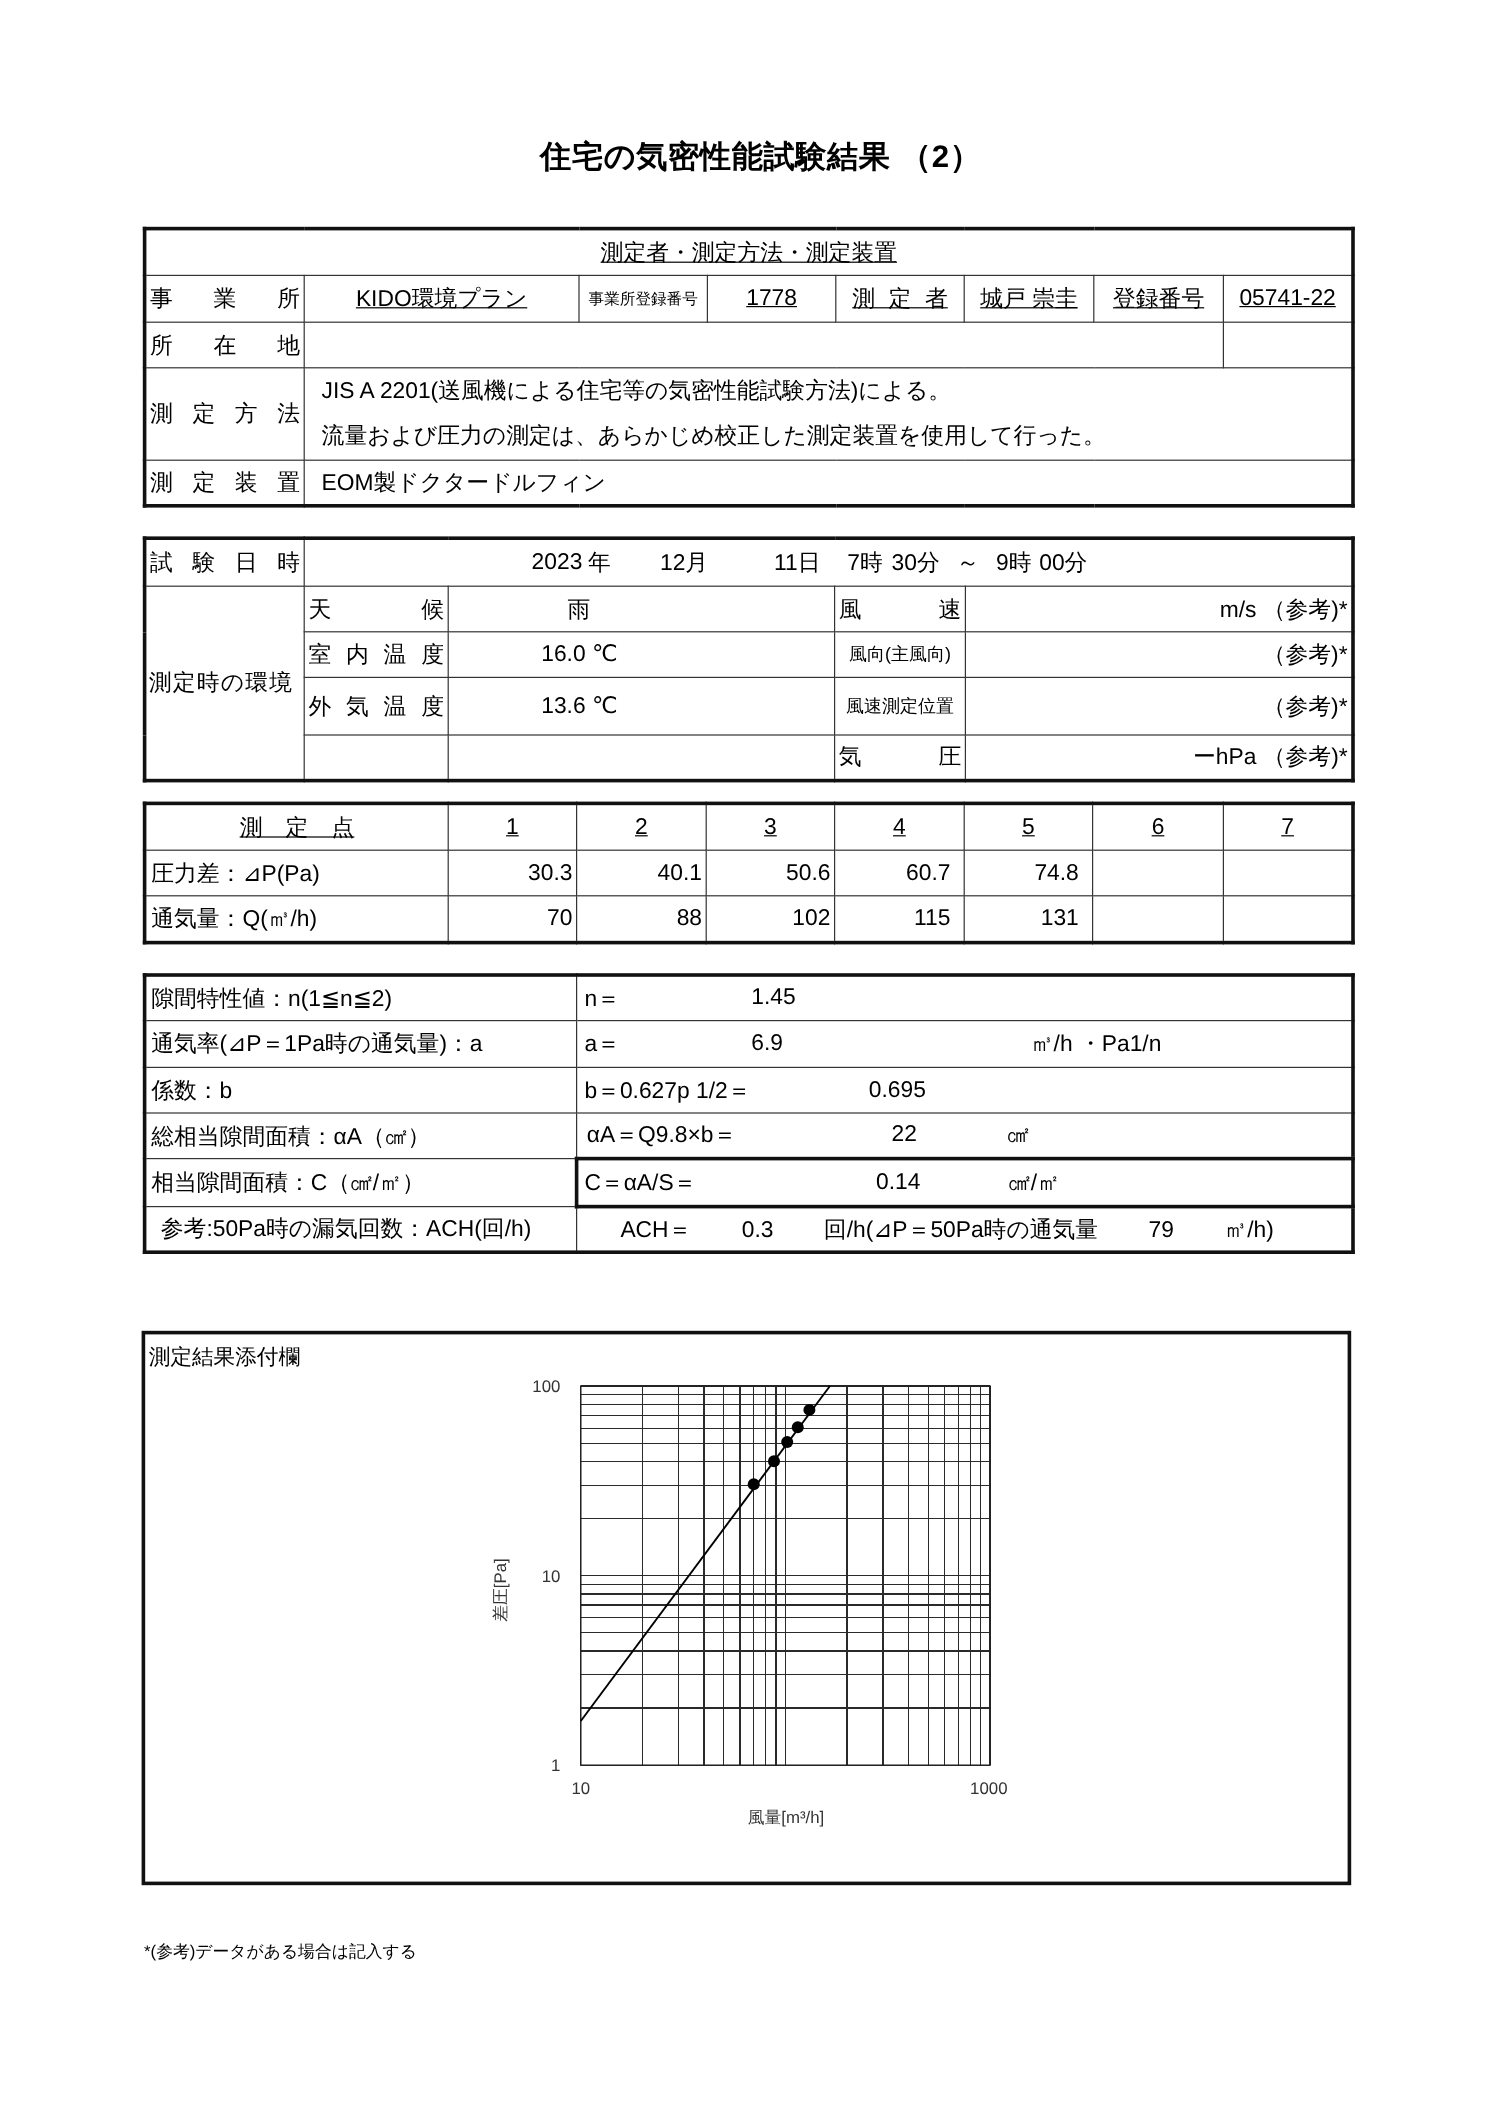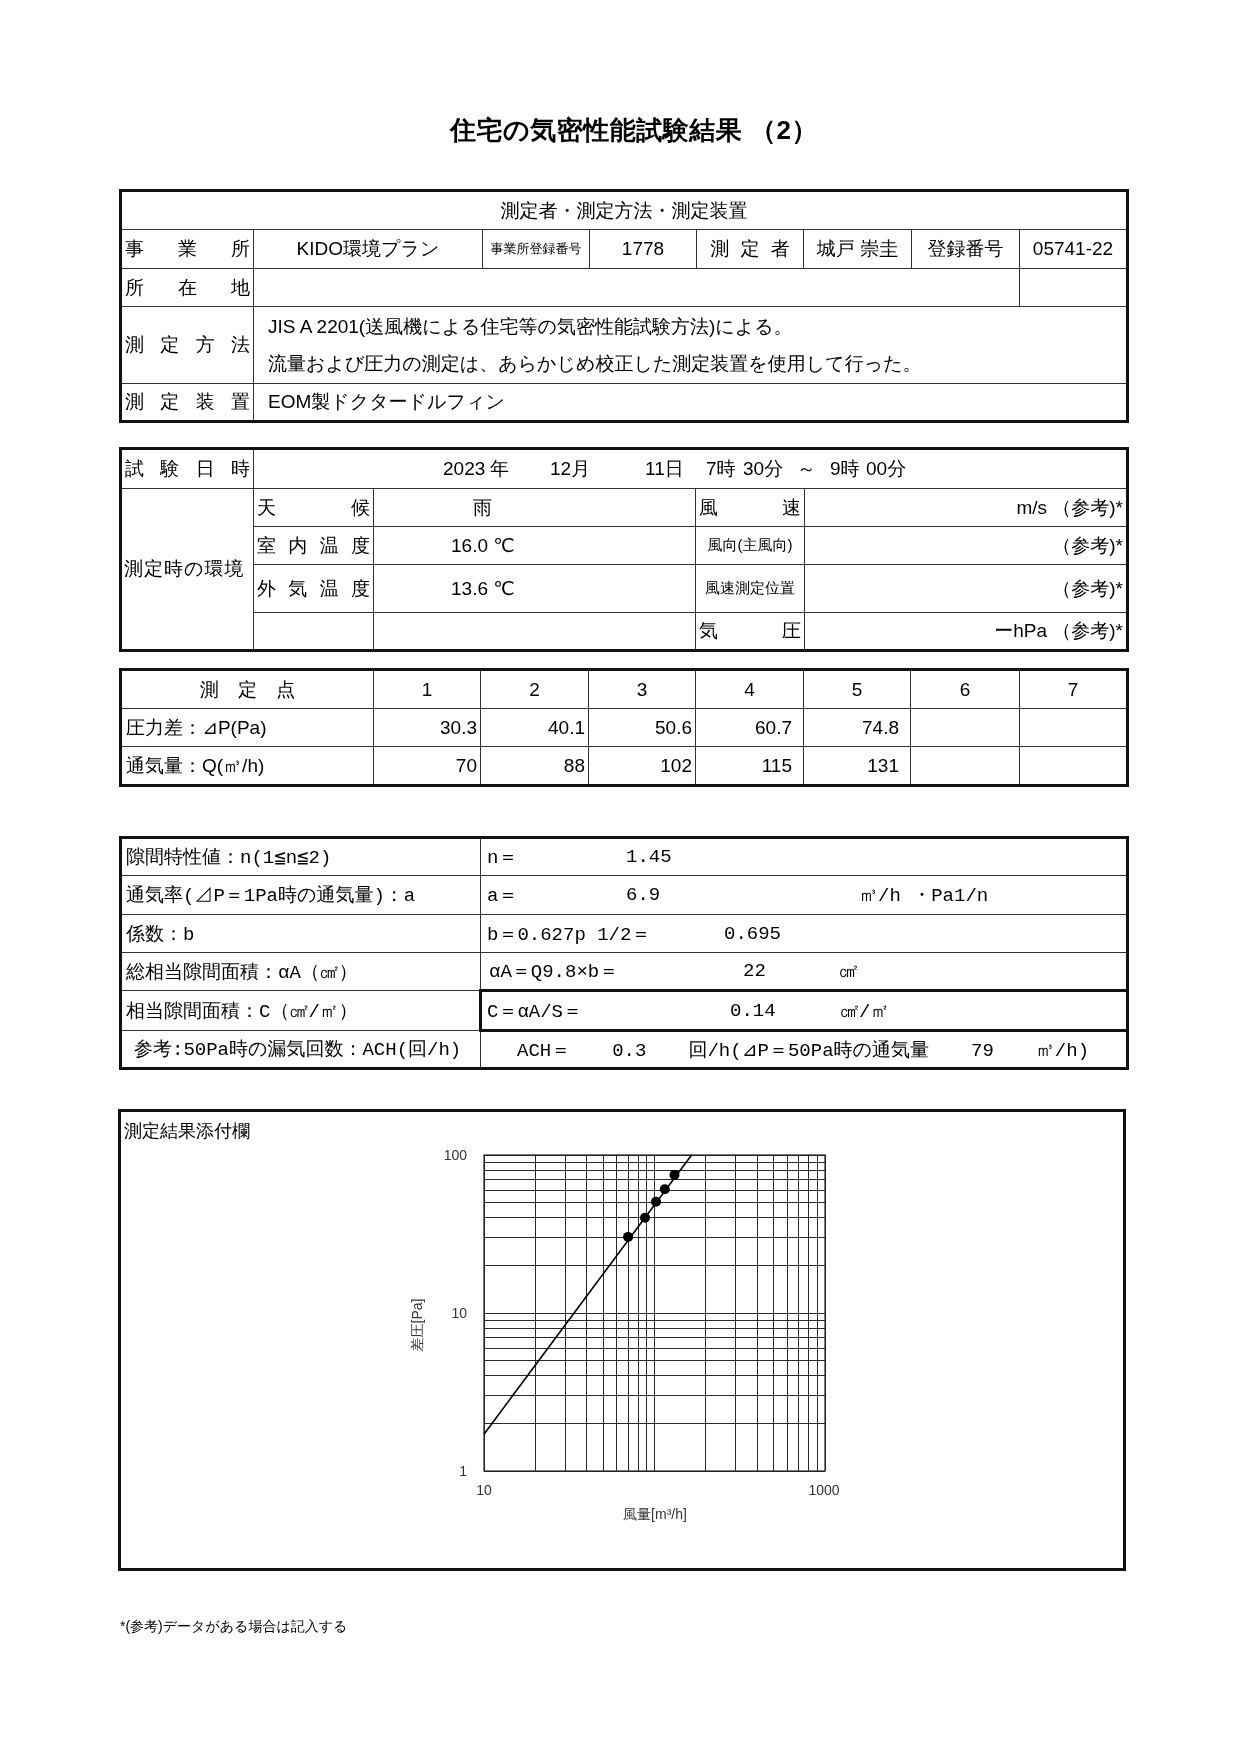--- a/index.html
+++ b/index.html
@@ -30,21 +30,21 @@
     }
     table.t td {
       border: 1px solid #333;
       padding: 0 4px;
       font-size: 19px;
       vertical-align: middle;
       white-space: nowrap;
       overflow: hidden;
       box-sizing: border-box;
     }
-    table.t td.c { text-align: center; }
+    table.t td.c { text-align: center; text-decoration: underline; }
     table.t td.r { text-align: right; padding-right: 3px; }
     table.t td.r2 { text-align: right; padding-right: 11px; }
     table.t td.dist {
       white-space: normal;
       text-align: justify;
       text-align-last: justify;
       padding: 0 3px;
     }
     table.t td.small { font-size: 13px; padding: 0 2px; text-align: center; }
     table.t td.mid { font-size: 15px; padding: 0 2px; text-align: center; }
@@ -229,21 +229,21 @@
       <td class="r">88</td>
       <td class="r">102</td>
       <td class="r2">115</td>
       <td class="r2">131</td>
       <td class="r"></td>
       <td class="r"></td>
     </tr>
   </tbody>
     </table>
 
-  <table class="t" style="left:119px; top:836px; width:1007px;font-family:Liberation Mono, monospace;">
+  <table class="t" style="left:119px; top:811px; width:1007px;">
     <colgroup>
         <col style="width:360px">
         <col style="width:647px">
       </colgroup>
     <tbody>
         <tr style="height:38px">
       <td>隙間特性値：n(1≦n≦2)</td>
       <td class="p0">
         <div class="cellbox">
           <span class="ab" style="left:6px">n＝</span>

